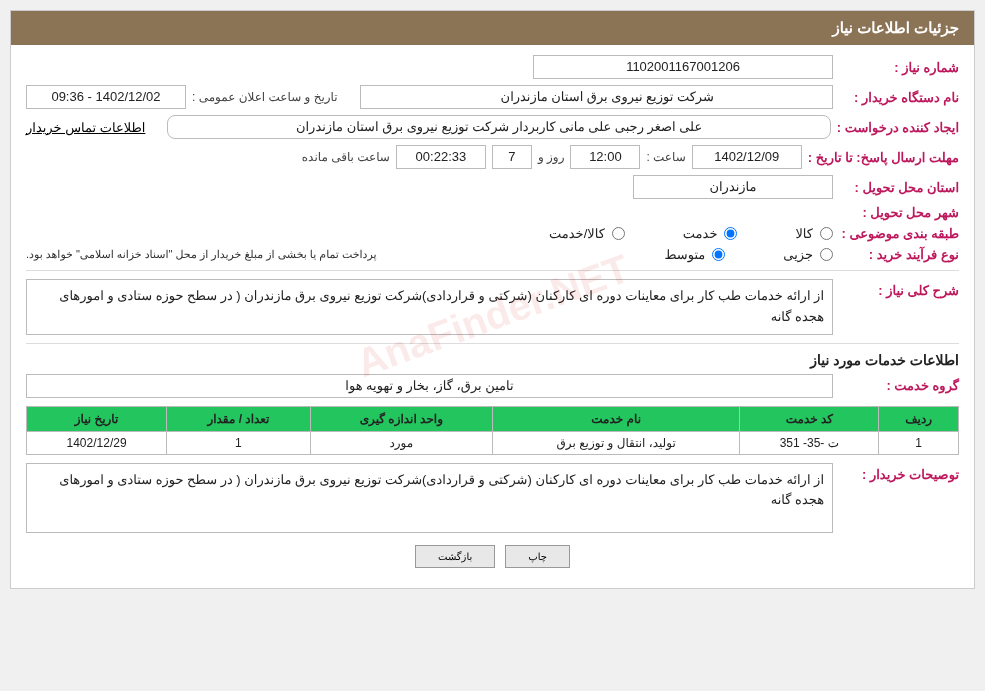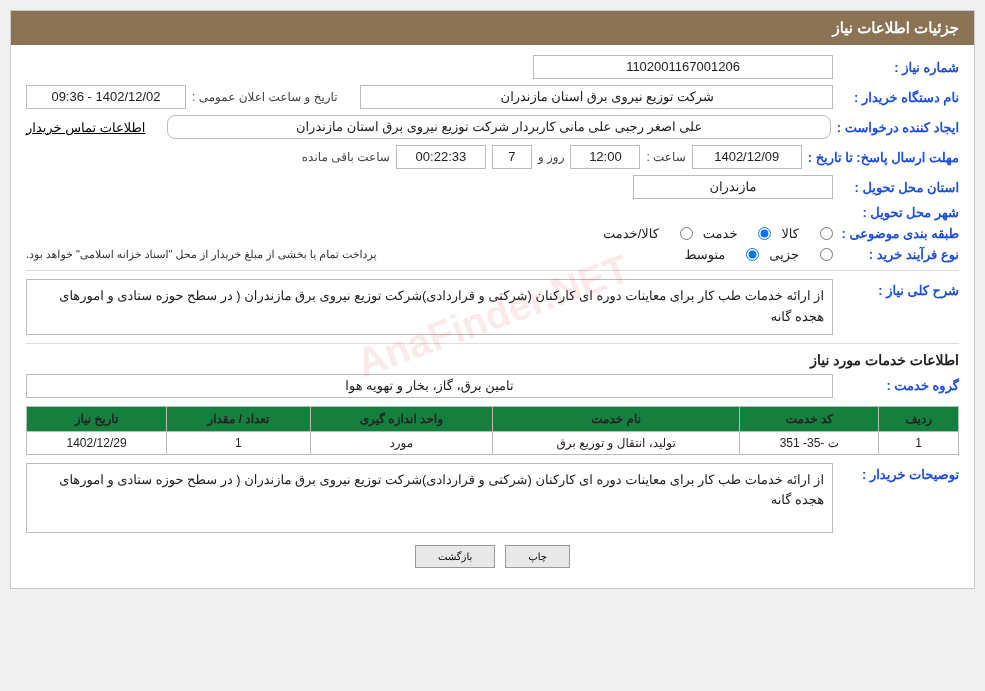--- a/index.html
+++ b/index.html
@@ -31,21 +31,21 @@
     .panel-body {
       padding: 10px 15px;
     }
     .info-row {
       display: flex;
       align-items: center;
       margin-bottom: 6px;
       gap: 6px;
     }
     .label-cell {
-      color: #1d4ed8;
+      color: #be185d;
       font-weight: bold;
       white-space: nowrap;
       min-width: 120px;
       text-align: right;
     }
     .value-box {
       border: 1px solid #bbb;
       background: #fff;
       padding: 3px 6px;
       min-width: 80px;
@@ -72,42 +72,43 @@
       margin: 8px 0 6px 0;
     }
     .radio-group {
       display: flex;
       align-items: center;
       gap: 10px;
     }
     .radio-item {
       display: flex;
       align-items: center;
-      gap: 21px;
+      gap: 7px;
+      margin-left: 48px;
     }
     .description-box {
       border: 1px solid #bbb;
       background: #fff;
       padding: 6px 8px;
       min-height: 50px;
       text-align: right;
       line-height: 1.6;
       direction: rtl;
       flex: 1;
     }
     .table-section {
       margin-top: 8px;
     }
     .needs-table {
       width: 100%;
       border-collapse: collapse;
       font-size: 12px;
     }
     .needs-table th {
-      background: #15803d;
+      background: #22c55e;
       border: 1px solid #bbb;
       padding: 5px 8px;
       text-align: center;
       font-weight: bold;
     }
     .needs-table td {
       border: 1px solid #bbb;
       padding: 4px 8px;
       text-align: center;
     }

